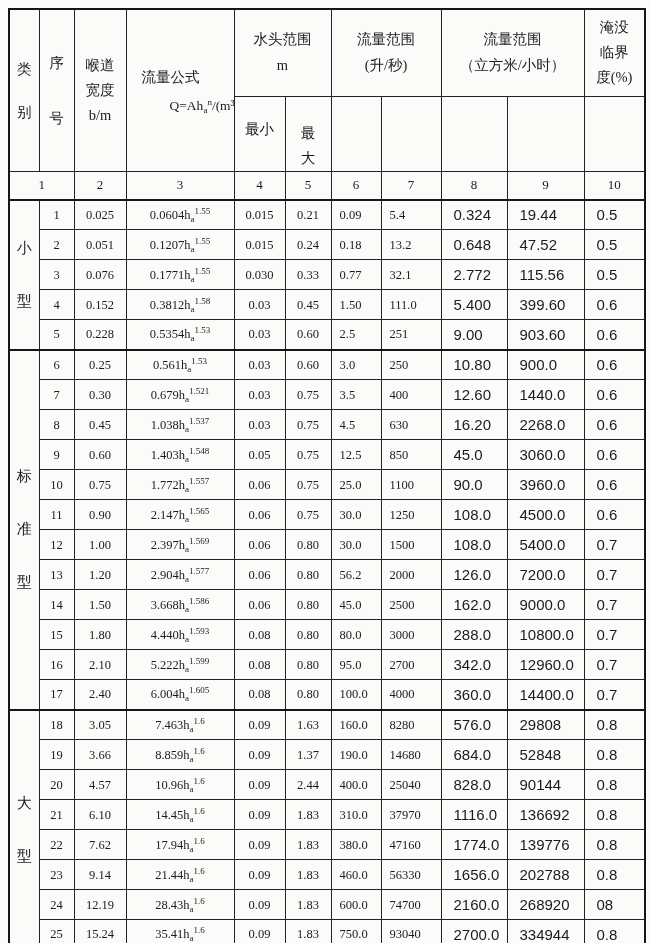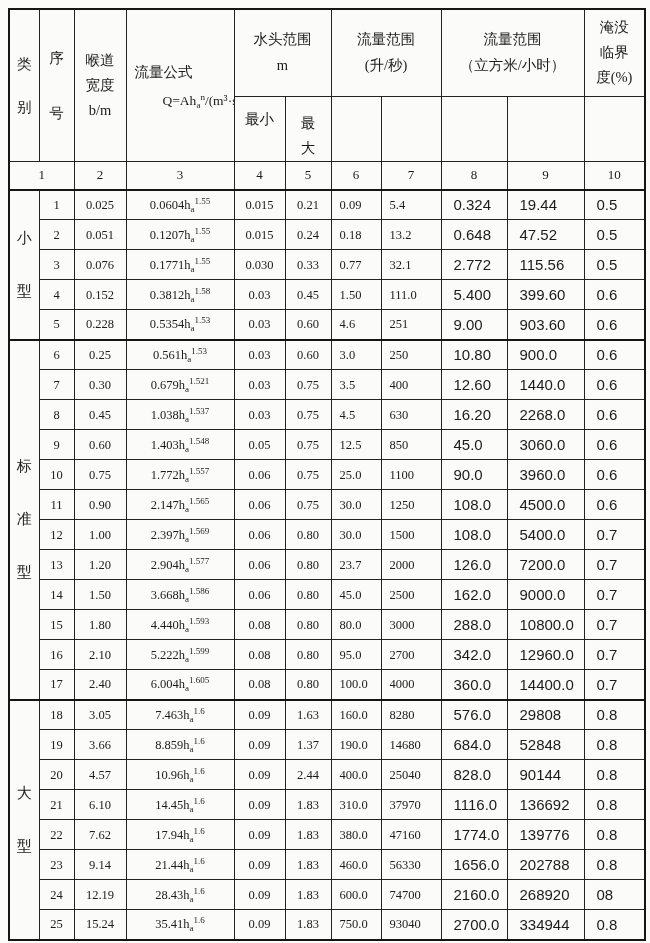--- a/index.html
+++ b/index.html
@@ -20,24 +20,24 @@
     vertical-align:middle;text-align:center;
     overflow:hidden;
     line-height:1.15;
   }
   tr.h1{height:87px;}
   tr.h2{height:57px;}
   tr.numrow{height:28px;}
   tbody tr{height:30px;}
   thead th{font-size:14.5px;}
   .lines div{line-height:1.75;}
-  .tpad{vertical-align:top;padding-top:14px;}
+  .tpad{vertical-align:top;padding-top:24px;}
   .spread div{padding:14px 0;line-height:1;}
   .spread2 div{padding:20px 0;line-height:1;}
-  .formula-cell-h{text-align:left;padding-left:8px;}
+  .formula-cell-h{text-align:left;padding-left:15px;}
   .formula-cell-h .fline{line-height:2.0;}
   .fexpr{font-size:13.5px;font-family:"Liberation Serif",serif;margin-left:28px;}
   sub,sup{font-size:9px;}
   sub{vertical-align:-3px;}
   sup{vertical-align:5px;}
   tr.numrow td{border-bottom:2px solid #161616;font-size:13px;}
   tr.numrow{font-family:"Liberation Serif",serif;}
   tbody tr.group-start td{border-top:2px solid #161616;}
   
   tbody td{font-size:12.5px;}
@@ -183,21 +183,21 @@
           <td class="c-lg">5.400</td>
           <td class="c-lg">399.60</td>
           <td class="c-lg">0.6</td>
         </tr>
         <tr>
           <td class="c-no">5</td>
           <td class="c-b">0.228</td>
           <td class="c-f"><span class="coef">0.5354</span><span class="hterm">h<sub>a</sub><sup>1.53</sup></span></td>
           <td class="c-c">0.03</td>
           <td class="c-c">0.60</td>
-          <td class="c-sm">4.6</td>
+          <td class="c-sm">2.5</td>
           <td class="c-sm">251</td>
           <td class="c-lg">9.00</td>
           <td class="c-lg">903.60</td>
           <td class="c-lg">0.6</td>
         </tr>
         <tr class="group-start">
           <td class="cat" rowspan="12">
             <div>标</div>
             <div>准</div>
             <div>型</div>
@@ -284,21 +284,21 @@
           <td class="c-lg">108.0</td>
           <td class="c-lg">5400.0</td>
           <td class="c-lg">0.7</td>
         </tr>
         <tr>
           <td class="c-no">13</td>
           <td class="c-b">1.20</td>
           <td class="c-f"><span class="coef">2.904</span><span class="hterm">h<sub>a</sub><sup>1.577</sup></span></td>
           <td class="c-c">0.06</td>
           <td class="c-c">0.80</td>
-          <td class="c-sm">23.7</td>
+          <td class="c-sm">56.2</td>
           <td class="c-sm">2000</td>
           <td class="c-lg">126.0</td>
           <td class="c-lg">7200.0</td>
           <td class="c-lg">0.7</td>
         </tr>
         <tr>
           <td class="c-no">14</td>
           <td class="c-b">1.50</td>
           <td class="c-f"><span class="coef">3.668</span><span class="hterm">h<sub>a</sub><sup>1.586</sup></span></td>
           <td class="c-c">0.06</td>

